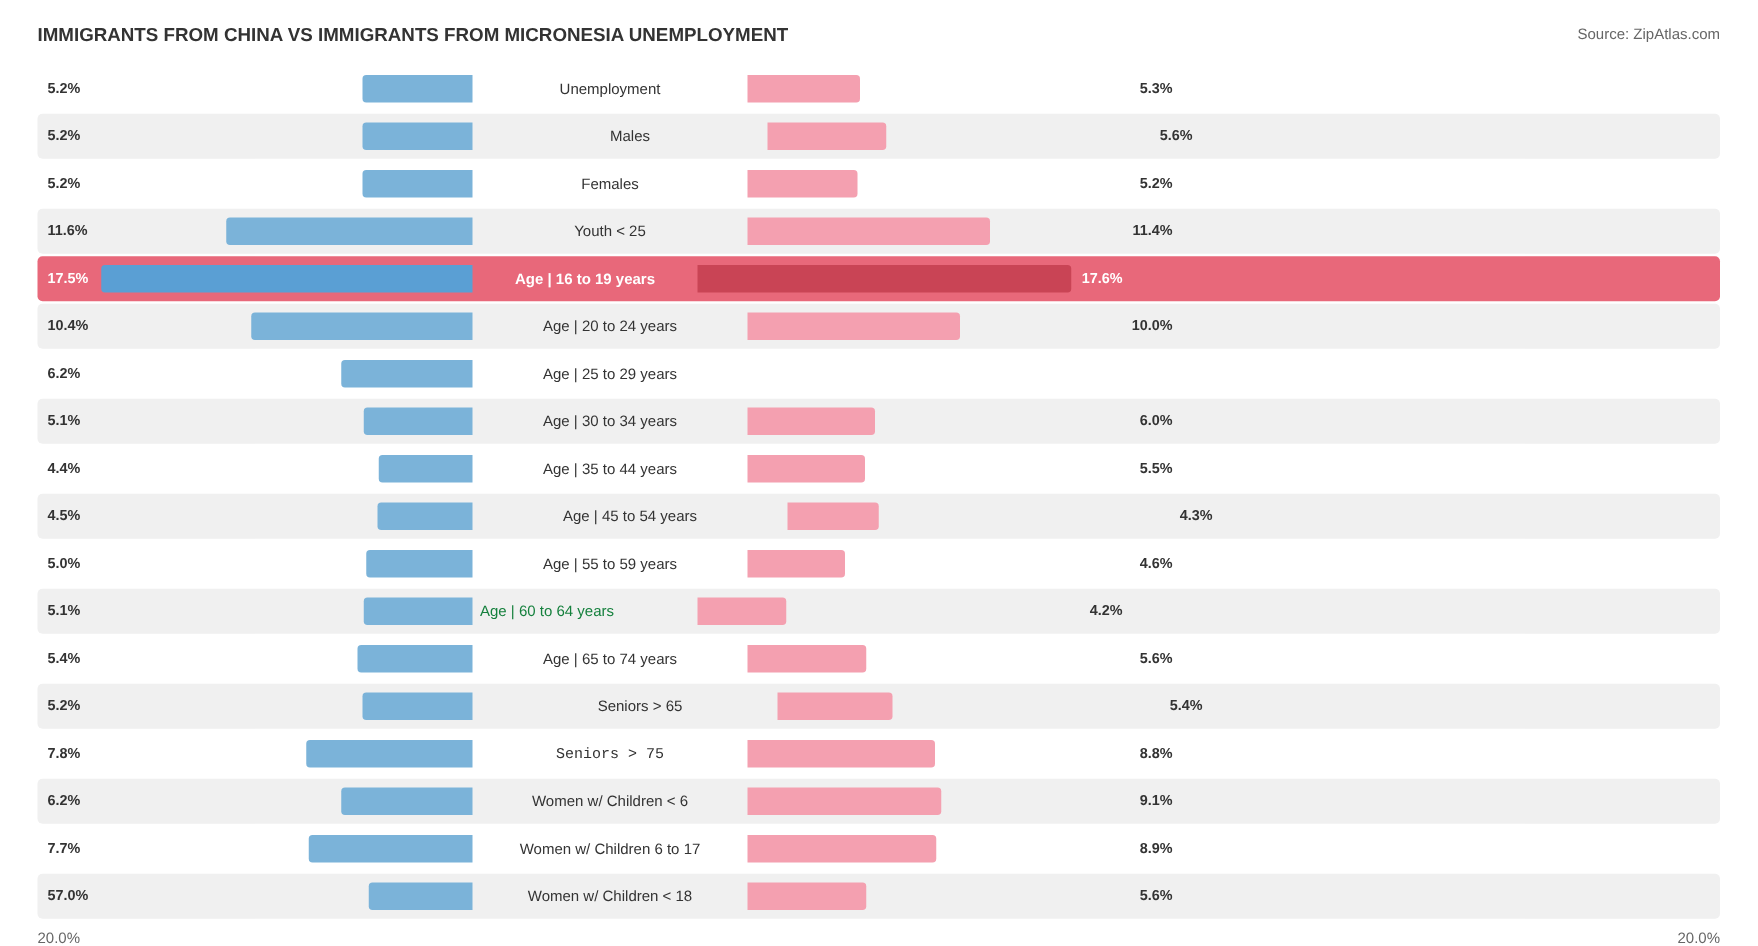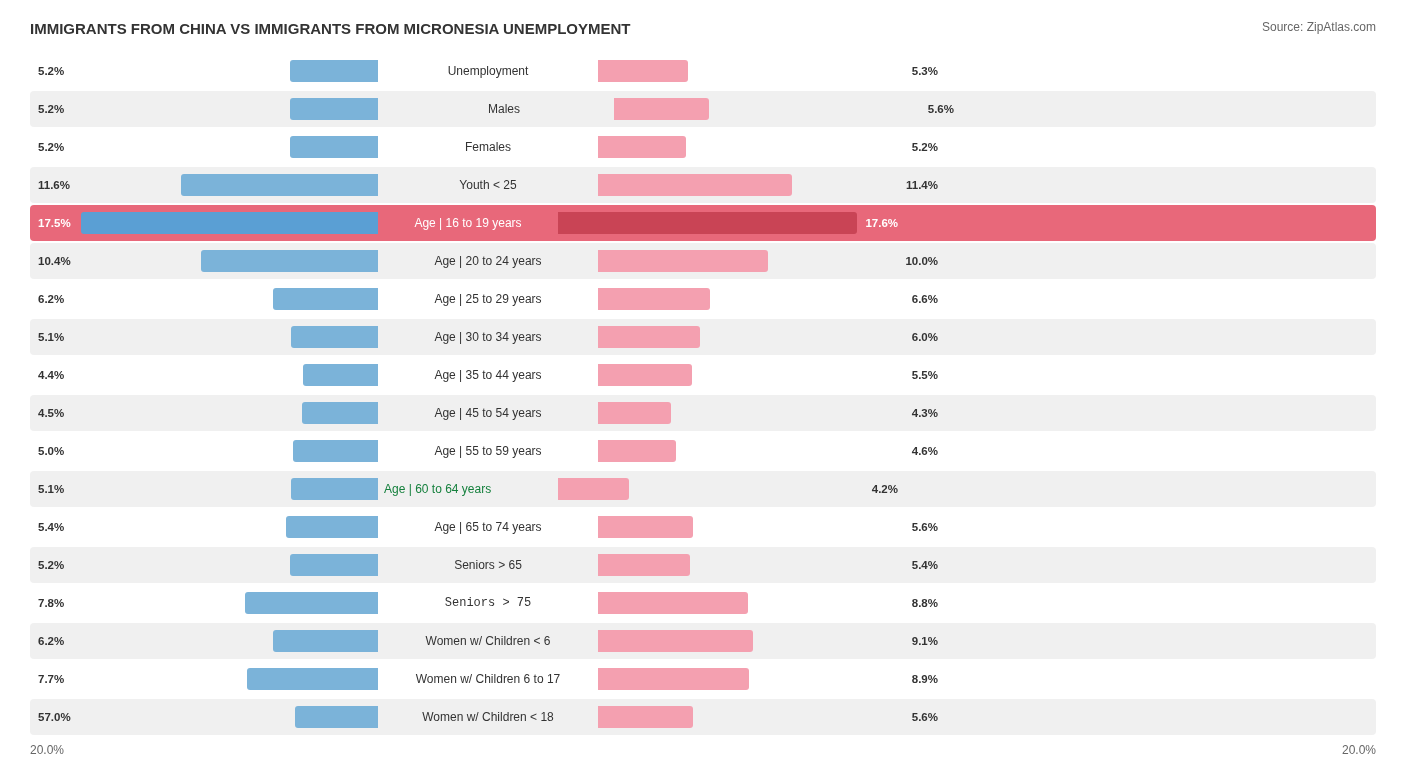--- a/index.html
+++ b/index.html
@@ -107,21 +107,21 @@
         <div style="width: 340px; position: relative; display: flex; align-items: center; justify-content: flex-start; min-height: 28px;">
           <div style="position: absolute; left: 0px; width: 193.8px; height: 22px; border-radius: 0px 3px 3px 0px; background: rgb(244, 160, 176);"></div>
           <div style="position: absolute; right: 0px; font-size: 11.5px; color: rgb(51, 51, 51); font-weight: 600; white-space: nowrap; z-index: 3;">11.4%</div>
         </div>
       </div>
       <div style="display: flex; align-items: center; width: 100%; min-height: 36px; padding: 3px 8px; border-radius: 4px; margin-bottom: 2px; background: rgb(232, 104, 122);">
         <div style="width: 340px; position: relative; display: flex; align-items: center; justify-content: flex-end; min-height: 28px; background: transparent;">
           <div style="position: absolute; right: 0px; width: 297.5px; height: 22px; border-radius: 3px 0px 0px 3px; background: rgb(90, 159, 212);"></div>
           <div style="position: absolute; left: 0px; font-size: 11.5px; color: rgb(255, 255, 255); font-weight: bold; white-space: nowrap; z-index: 3;">17.5%</div>
         </div>
-        <div style="width: 176px; min-width: 180px; text-align: center; font-size: 12px; color: rgb(255, 255, 255); font-weight: normal; padding: 0px 6px; z-index: 2; white-space: nowrap; background: transparent; border-radius: 0px;">Age | 16 to 19 years</div>
+        <div style="width: 176px; min-width: 180px; text-align: center; font-size: 12px; color: rgb(255, 255, 255); font-weight: bold; padding: 0px 6px; z-index: 2; white-space: nowrap; background: transparent; border-radius: 0px;">Age | 16 to 19 years</div>
         <div style="width: 340px; position: relative; display: flex; align-items: center; justify-content: flex-start; min-height: 28px; background: transparent;">
           <div style="position: absolute; left: 0px; width: 299.2px; height: 22px; border-radius: 0px 3px 3px 0px; background: rgb(201, 68, 85);"></div>
           <div style="position: absolute; right: 0px; font-size: 11.5px; color: rgb(255, 255, 255); font-weight: bold; white-space: nowrap; z-index: 3;">17.6%</div>
         </div>
       </div>
       <div style="display: flex; align-items: center; width: 100%; min-height: 36px; padding: 3px 8px; border-radius: 4px; margin-bottom: 2px; background: rgb(240, 240, 240);">
         <div style="width: 340px; position: relative; display: flex; align-items: center; justify-content: flex-end; min-height: 28px;">
           <div style="position: absolute; right: 0px; width: 176.8px; height: 22px; border-radius: 3px 0px 0px 3px; background: rgb(123, 179, 217);"></div>
           <div style="position: absolute; left: 0px; font-size: 11.5px; color: rgb(51, 51, 51); font-weight: 600; white-space: nowrap; z-index: 3;">10.4%</div>
         </div>
@@ -130,24 +130,20 @@
           <div style="position: absolute; left: 0px; width: 170px; height: 22px; border-radius: 0px 3px 3px 0px; background: rgb(244, 160, 176);"></div>
           <div style="position: absolute; right: 0px; font-size: 11.5px; color: rgb(51, 51, 51); font-weight: 600; white-space: nowrap; z-index: 3;">10.0%</div>
         </div>
       </div>
       <div style="display: flex; align-items: center; width: 100%; min-height: 36px; padding: 3px 8px; border-radius: 4px; margin-bottom: 2px;">
         <div style="width: 340px; position: relative; display: flex; align-items: center; justify-content: flex-end; min-height: 28px;">
           <div style="position: absolute; right: 0px; width: 105.4px; height: 22px; border-radius: 3px 0px 0px 3px; background: rgb(123, 179, 217);"></div>
           <div style="position: absolute; left: 0px; font-size: 11.5px; color: rgb(51, 51, 51); font-weight: 600; white-space: nowrap; z-index: 3;">6.2%</div>
         </div>
         <div style="width: 220px; min-width: 180px; text-align: center; font-size: 12px; color: rgb(51, 51, 51); font-weight: 500; padding: 0px 6px; z-index: 2; white-space: nowrap;">Age | 25 to 29 years</div>
-        <div style="width: 340px; position: relative; display: flex; align-items: center; justify-content: flex-start; min-height: 28px;">
-          <div style="position: absolute; left: 0px; width: 112.2px; height: 22px; border-radius: 0px 3px 3px 0px; background: rgb(244, 160, 176);"></div>
-          <div style="position: absolute; right: 0px; font-size: 11.5px; color: rgb(51, 51, 51); font-weight: 600; white-space: nowrap; z-index: 3;">6.6%</div>
-        </div>
       </div>
       <div style="display: flex; align-items: center; width: 100%; min-height: 36px; padding: 3px 8px; border-radius: 4px; margin-bottom: 2px; background: rgb(240, 240, 240);">
         <div style="width: 340px; position: relative; display: flex; align-items: center; justify-content: flex-end; min-height: 28px;">
           <div style="position: absolute; right: 0px; width: 86.7px; height: 22px; border-radius: 3px 0px 0px 3px; background: rgb(123, 179, 217);"></div>
           <div style="position: absolute; left: 0px; font-size: 11.5px; color: rgb(51, 51, 51); font-weight: 600; white-space: nowrap; z-index: 3;">5.1%</div>
         </div>
         <div style="width: 220px; min-width: 180px; text-align: center; font-size: 12px; color: rgb(51, 51, 51); font-weight: 500; padding: 0px 6px; z-index: 2; white-space: nowrap;">Age | 30 to 34 years</div>
         <div style="width: 340px; position: relative; display: flex; align-items: center; justify-content: flex-start; min-height: 28px;">
           <div style="position: absolute; left: 0px; width: 102px; height: 22px; border-radius: 0px 3px 3px 0px; background: rgb(244, 160, 176);"></div>
           <div style="position: absolute; right: 0px; font-size: 11.5px; color: rgb(51, 51, 51); font-weight: 600; white-space: nowrap; z-index: 3;">6.0%</div>
@@ -157,21 +153,21 @@
         <div style="width: 340px; position: relative; display: flex; align-items: center; justify-content: flex-end; min-height: 28px;">
           <div style="position: absolute; right: 0px; width: 74.8px; height: 22px; border-radius: 3px 0px 0px 3px; background: rgb(123, 179, 217);"></div>
           <div style="position: absolute; left: 0px; font-size: 11.5px; color: rgb(51, 51, 51); font-weight: 600; white-space: nowrap; z-index: 3;">4.4%</div>
         </div>
         <div style="width: 220px; min-width: 180px; text-align: center; font-size: 12px; color: rgb(51, 51, 51); font-weight: 500; padding: 0px 6px; z-index: 2; white-space: nowrap;">Age | 35 to 44 years</div>
         <div style="width: 340px; position: relative; display: flex; align-items: center; justify-content: flex-start; min-height: 28px;">
           <div style="position: absolute; left: 0px; width: 93.5px; height: 22px; border-radius: 0px 3px 3px 0px; background: rgb(244, 160, 176);"></div>
           <div style="position: absolute; right: 0px; font-size: 11.5px; color: rgb(51, 51, 51); font-weight: 600; white-space: nowrap; z-index: 3;">5.5%</div>
         </div>
       </div>
-      <div style="display: flex; align-items: center; width: 100%; min-height: 36px; padding: 3px 8px; border-radius: 4px; margin-bottom: 2px; background: rgb(240, 240, 240);">
+      <div style="display: flex; align-items: center; width: 100%; min-height: 36px; padding: 3px 8px; border-radius: 4px; margin-bottom: 2px; background: rgb(240, 240, 240); gap: 16px;">
         <div style="width: 340px; position: relative; display: flex; align-items: center; justify-content: flex-end; min-height: 28px;">
           <div style="position: absolute; right: 0px; width: 76.5px; height: 22px; border-radius: 3px 0px 0px 3px; background: rgb(123, 179, 217);"></div>
           <div style="position: absolute; left: 0px; font-size: 11.5px; color: rgb(51, 51, 51); font-weight: 600; white-space: nowrap; z-index: 3;">4.5%</div>
         </div>
         <div style="width: 220px; min-width: 180px; text-align: center; font-size: 12px; color: rgb(51, 51, 51); font-weight: 500; padding: 0px 6px; z-index: 2; white-space: nowrap;">Age | 45 to 54 years</div>
         <div style="width: 340px; position: relative; display: flex; align-items: center; justify-content: flex-start; min-height: 28px;">
           <div style="position: absolute; left: 0px; width: 73.1px; height: 22px; border-radius: 0px 3px 3px 0px; background: rgb(244, 160, 176);"></div>
           <div style="position: absolute; right: 0px; font-size: 11.5px; color: rgb(51, 51, 51); font-weight: 600; white-space: nowrap; z-index: 3;">4.3%</div>
         </div>
       </div>
@@ -206,21 +202,21 @@
         <div style="width: 340px; position: relative; display: flex; align-items: center; justify-content: flex-start; min-height: 28px;">
           <div style="position: absolute; left: 0px; width: 95.2px; height: 22px; border-radius: 0px 3px 3px 0px; background: rgb(244, 160, 176);"></div>
           <div style="position: absolute; right: 0px; font-size: 11.5px; color: rgb(51, 51, 51); font-weight: 600; white-space: nowrap; z-index: 3;">5.6%</div>
         </div>
       </div>
       <div style="display: flex; align-items: center; width: 100%; min-height: 36px; padding: 3px 8px; border-radius: 4px; margin-bottom: 2px; background: rgb(240, 240, 240);">
         <div style="width: 340px; position: relative; display: flex; align-items: center; justify-content: flex-end; min-height: 28px;">
           <div style="position: absolute; right: 0px; width: 88.4px; height: 22px; border-radius: 3px 0px 0px 3px; background: rgb(123, 179, 217);"></div>
           <div style="position: absolute; left: 0px; font-size: 11.5px; color: rgb(51, 51, 51); font-weight: 600; white-space: nowrap; z-index: 3;">5.2%</div>
         </div>
-        <div style="width: 220px; min-width: 180px; text-align: center; font-size: 12px; color: rgb(51, 51, 51); font-weight: 500; padding: 0px 20px; z-index: 2; white-space: nowrap;">Seniors &gt; 65</div>
+        <div style="width: 220px; min-width: 180px; text-align: center; font-size: 12px; color: rgb(51, 51, 51); font-weight: 500; padding: 0px 20px; z-index: 2; white-space: nowrap; margin-left: 24px;">Seniors &gt; 65</div>
         <div style="width: 340px; position: relative; display: flex; align-items: center; justify-content: flex-start; min-height: 28px;">
           <div style="position: absolute; left: 0px; width: 91.8px; height: 22px; border-radius: 0px 3px 3px 0px; background: rgb(244, 160, 176);"></div>
           <div style="position: absolute; right: 0px; font-size: 11.5px; color: rgb(51, 51, 51); font-weight: 600; white-space: nowrap; z-index: 3;">5.4%</div>
         </div>
       </div>
       <div style="display: flex; align-items: center; width: 100%; min-height: 36px; padding: 3px 8px; border-radius: 4px; margin-bottom: 2px;">
         <div style="width: 340px; position: relative; display: flex; align-items: center; justify-content: flex-end; min-height: 28px;">
           <div style="position: absolute; right: 0px; width: 132.6px; height: 22px; border-radius: 3px 0px 0px 3px; background: rgb(123, 179, 217);"></div>
           <div style="position: absolute; left: 0px; font-size: 11.5px; color: rgb(51, 51, 51); font-weight: 600; white-space: nowrap; z-index: 3;">7.8%</div>
         </div>

